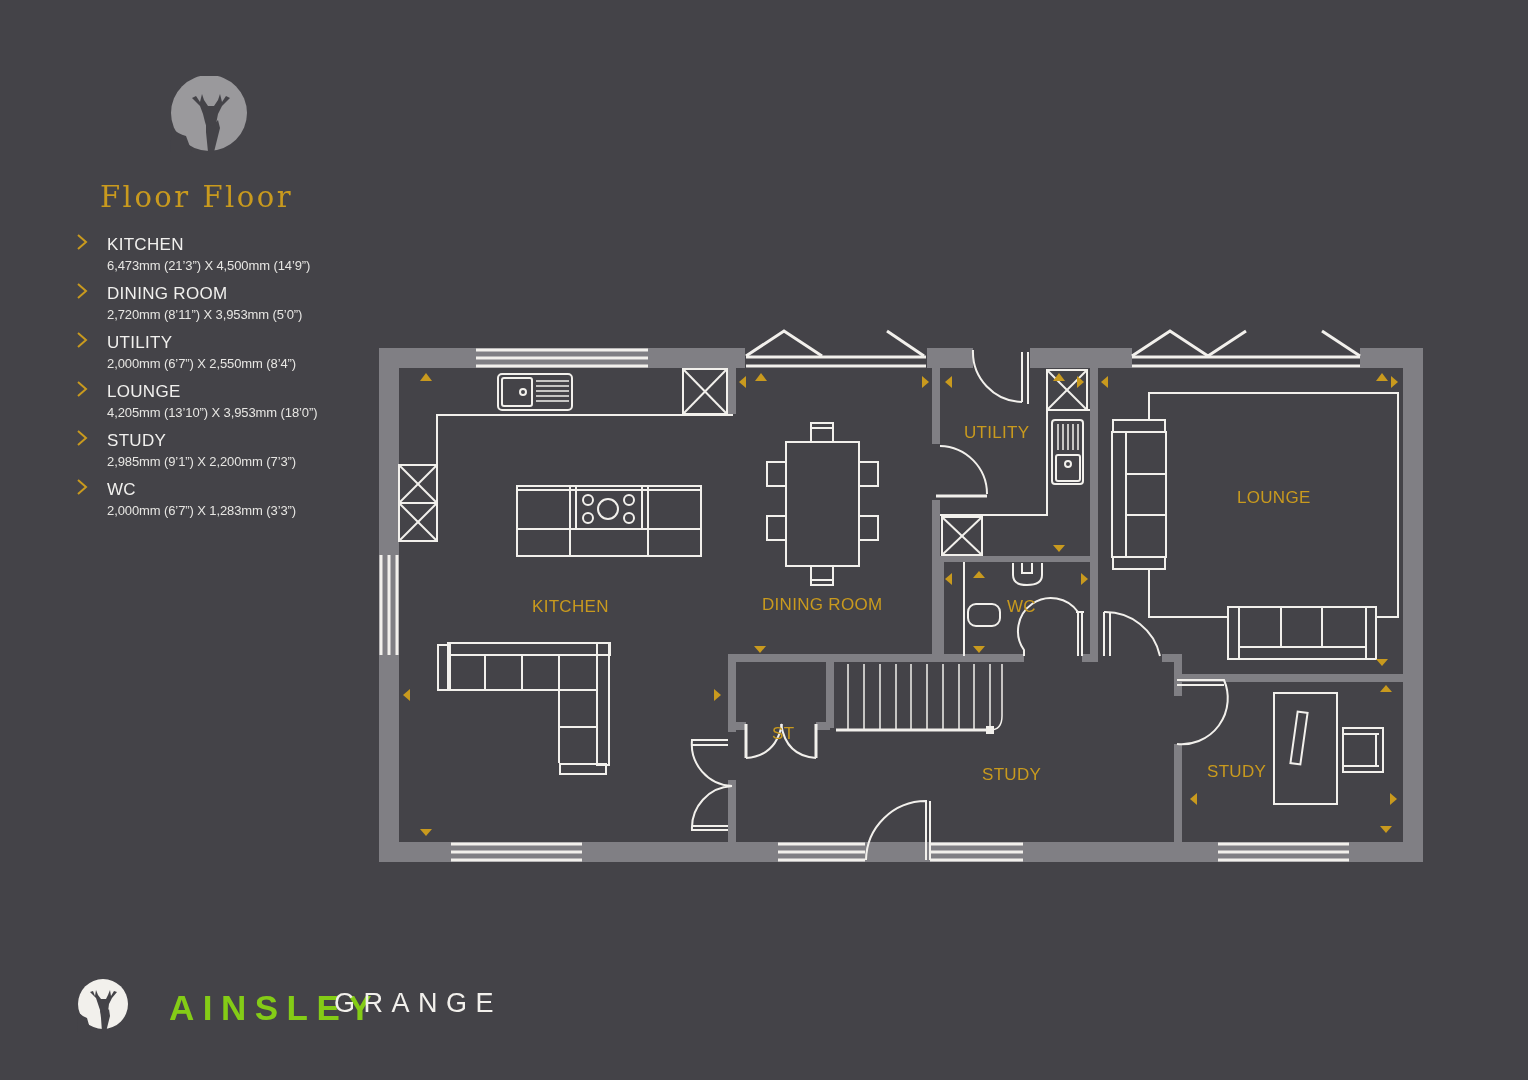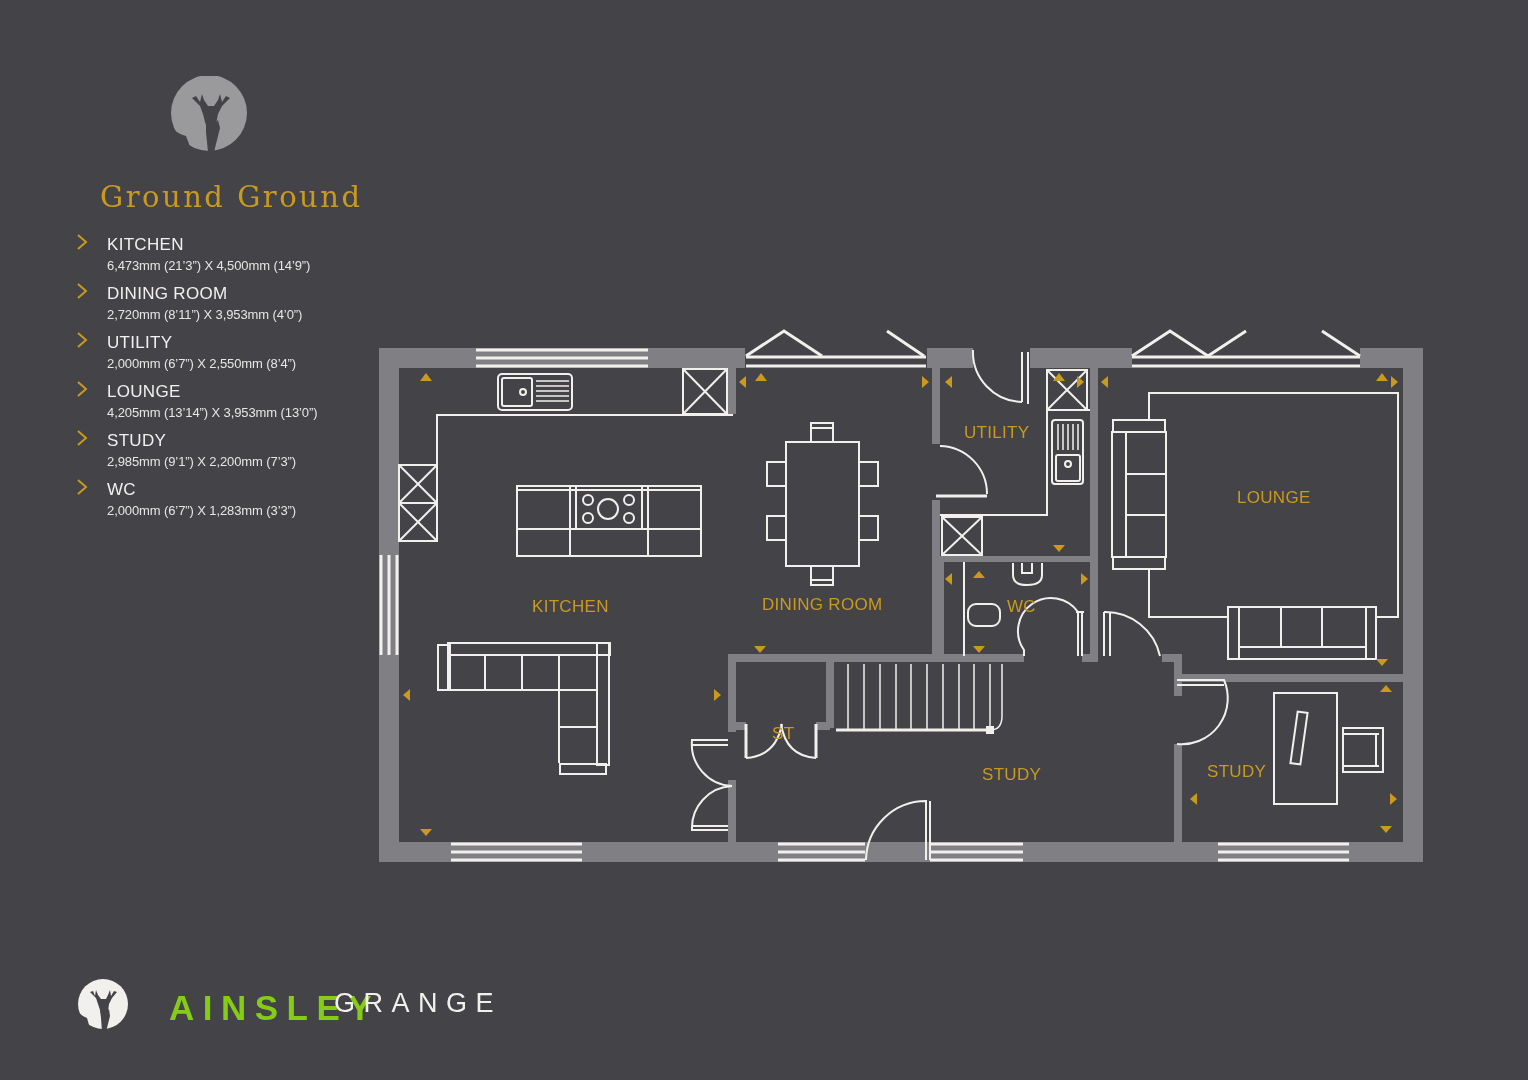--- a/index.html
+++ b/index.html
@@ -33,50 +33,50 @@
 <div class="logo-top">
   <svg width="80" height="76" viewBox="0 0 80 76">
     <circle cx="39" cy="37" r="38" fill="#9a999c"></circle>
     <path d="M2 40 L0 76 L80 76 L78 40 Z" fill="#444348" opacity="0"></path>
     <path d="M22 22 L30 30 L33 38 L35 46 L38 56 L44 58 L46 48 L48 38 L52 30 L60 22 L56 20 L52 26 L50 18 L48 24 L44 30 L38 30 L34 24 L32 18 L30 26 L26 20 Z" fill="#444348"></path>
     <path d="M36 46 L42 50 L48 44 L50 52 L44 76 L38 76 L36 56 Z" fill="#444348"></path>
     <path d="M2 52 Q8 58 16 60 L22 76 L0 76 Z" fill="#444348"></path>
   </svg>
 </div>
 
-<div class="title">Ground Ground</div>
+<div class="title">Floor Floor</div>
 
 <div class="rooms">
   <div class="room-item">
     <svg class="chev" viewBox="0 0 12 16">
         <path d="M2 1 L10 8 L2 15" fill="none" stroke="#c99a1e" stroke-width="2"></path>
       </svg>
     <span class="name">KITCHEN</span>
     <span class="dims">6,473mm (21’3”) X 4,500mm (14’9”)</span>
   </div>
   <div class="room-item">
     <svg class="chev" viewBox="0 0 12 16">
         <path d="M2 1 L10 8 L2 15" fill="none" stroke="#c99a1e" stroke-width="2"></path>
       </svg>
     <span class="name">DINING ROOM</span>
-    <span class="dims">2,720mm (8’11”) X 3,953mm (4’0”)</span>
+    <span class="dims">2,720mm (8’11”) X 3,953mm (5’0”)</span>
   </div>
   <div class="room-item">
     <svg class="chev" viewBox="0 0 12 16">
         <path d="M2 1 L10 8 L2 15" fill="none" stroke="#c99a1e" stroke-width="2"></path>
       </svg>
     <span class="name">UTILITY</span>
     <span class="dims">2,000mm (6’7”) X 2,550mm (8’4”)</span>
   </div>
   <div class="room-item">
     <svg class="chev" viewBox="0 0 12 16">
         <path d="M2 1 L10 8 L2 15" fill="none" stroke="#c99a1e" stroke-width="2"></path>
       </svg>
     <span class="name">LOUNGE</span>
-    <span class="dims">4,205mm (13’14”) X 3,953mm (13’0”)</span>
+    <span class="dims">4,205mm (13’10”) X 3,953mm (18’0”)</span>
   </div>
   <div class="room-item">
     <svg class="chev" viewBox="0 0 12 16">
         <path d="M2 1 L10 8 L2 15" fill="none" stroke="#c99a1e" stroke-width="2"></path>
       </svg>
     <span class="name">STUDY</span>
     <span class="dims">2,985mm (9’1”) X 2,200mm (7’3”)</span>
   </div>
   <div class="room-item">
     <svg class="chev" viewBox="0 0 12 16">

